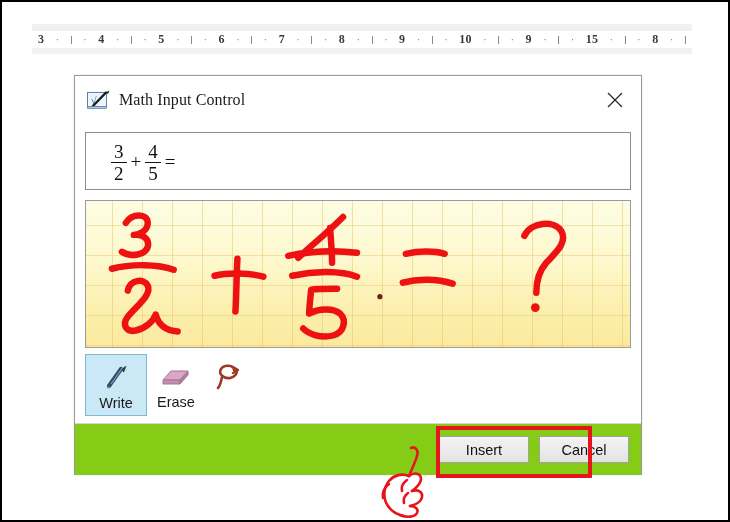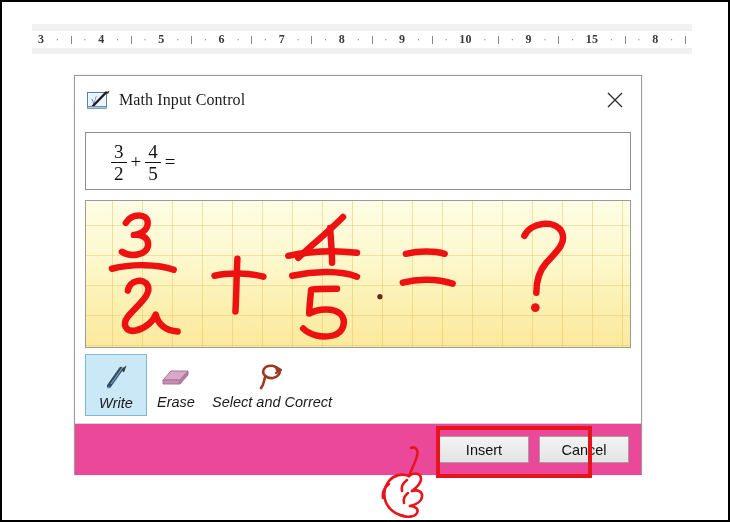--- a/index.html
+++ b/index.html
@@ -119,34 +119,33 @@
   .tool{
     position:absolute;top:4px;
     display:flex;flex-direction:column;align-items:center;justify-content:flex-start;
     cursor:pointer;box-sizing:border-box;
     padding-top:6px;
   }
   .tool .glyph{height:32px;display:flex;align-items:center;justify-content:center;}
   .tool .lbl{
     font-size:14.5px;color:#1b1b1b;margin-top:2px;white-space:nowrap;
     font-family:"Liberation Sans", sans-serif;
-    font-style:italic;
   }
   .tool.selected{
     background:#cbe8f7;
     border:1px solid #7eb9d6;
   }
 
   
   #footer-sep{
     position:absolute;left:0;top:347px;width:100%;height:1px;background:#d6d6d6;
   }
   #footer{
     position:absolute;left:0;top:348px;width:100%;height:51px;
-    background:#ec4899;
+    background:#84cc16;
     box-sizing:border-box;
   }
   .dlg-btn{
     position:absolute;top:12px;height:27px;width:90px;
     background:linear-gradient(180deg,#f3f3f3 0%,#e4e4e4 100%);
     border:1px solid #a0a0a0;
     font-size:14.5px;color:#101010;
     font-family:"Liberation Sans", sans-serif;
     display:flex;align-items:center;justify-content:center;
     cursor:pointer;box-sizing:border-box;
@@ -316,21 +315,20 @@
       </div>
 
       <div class="tool" style="left:137px;">
         <span class="glyph">
           <svg width="34" height="30" viewBox="0 0 34 30">
             <path d="M22 9 C22 4, 12 3, 9 8 C6 13, 12 18, 18 17 C23 16, 26 12, 24 9
                      M10 16 C9 21, 8 25, 6 27" stroke="#9d3a24" stroke-width="2.6" fill="none" stroke-linecap="round"></path>
             <path d="M21 6 L26 9 L21 12" stroke="#9d3a24" stroke-width="2.4" fill="none" stroke-linecap="round" stroke-linejoin="round"></path>
           </svg>
         </span>
-        <span class="lbl">Select and Correct</span>
       </div>
 
     </div>
 
     <div id="footer-sep"></div>
     <div id="footer">
       <div class="dlg-btn" id="insert-btn">Insert</div>
       <div class="dlg-btn" id="cancel-btn">Cancel</div>
     </div>
   </div>

